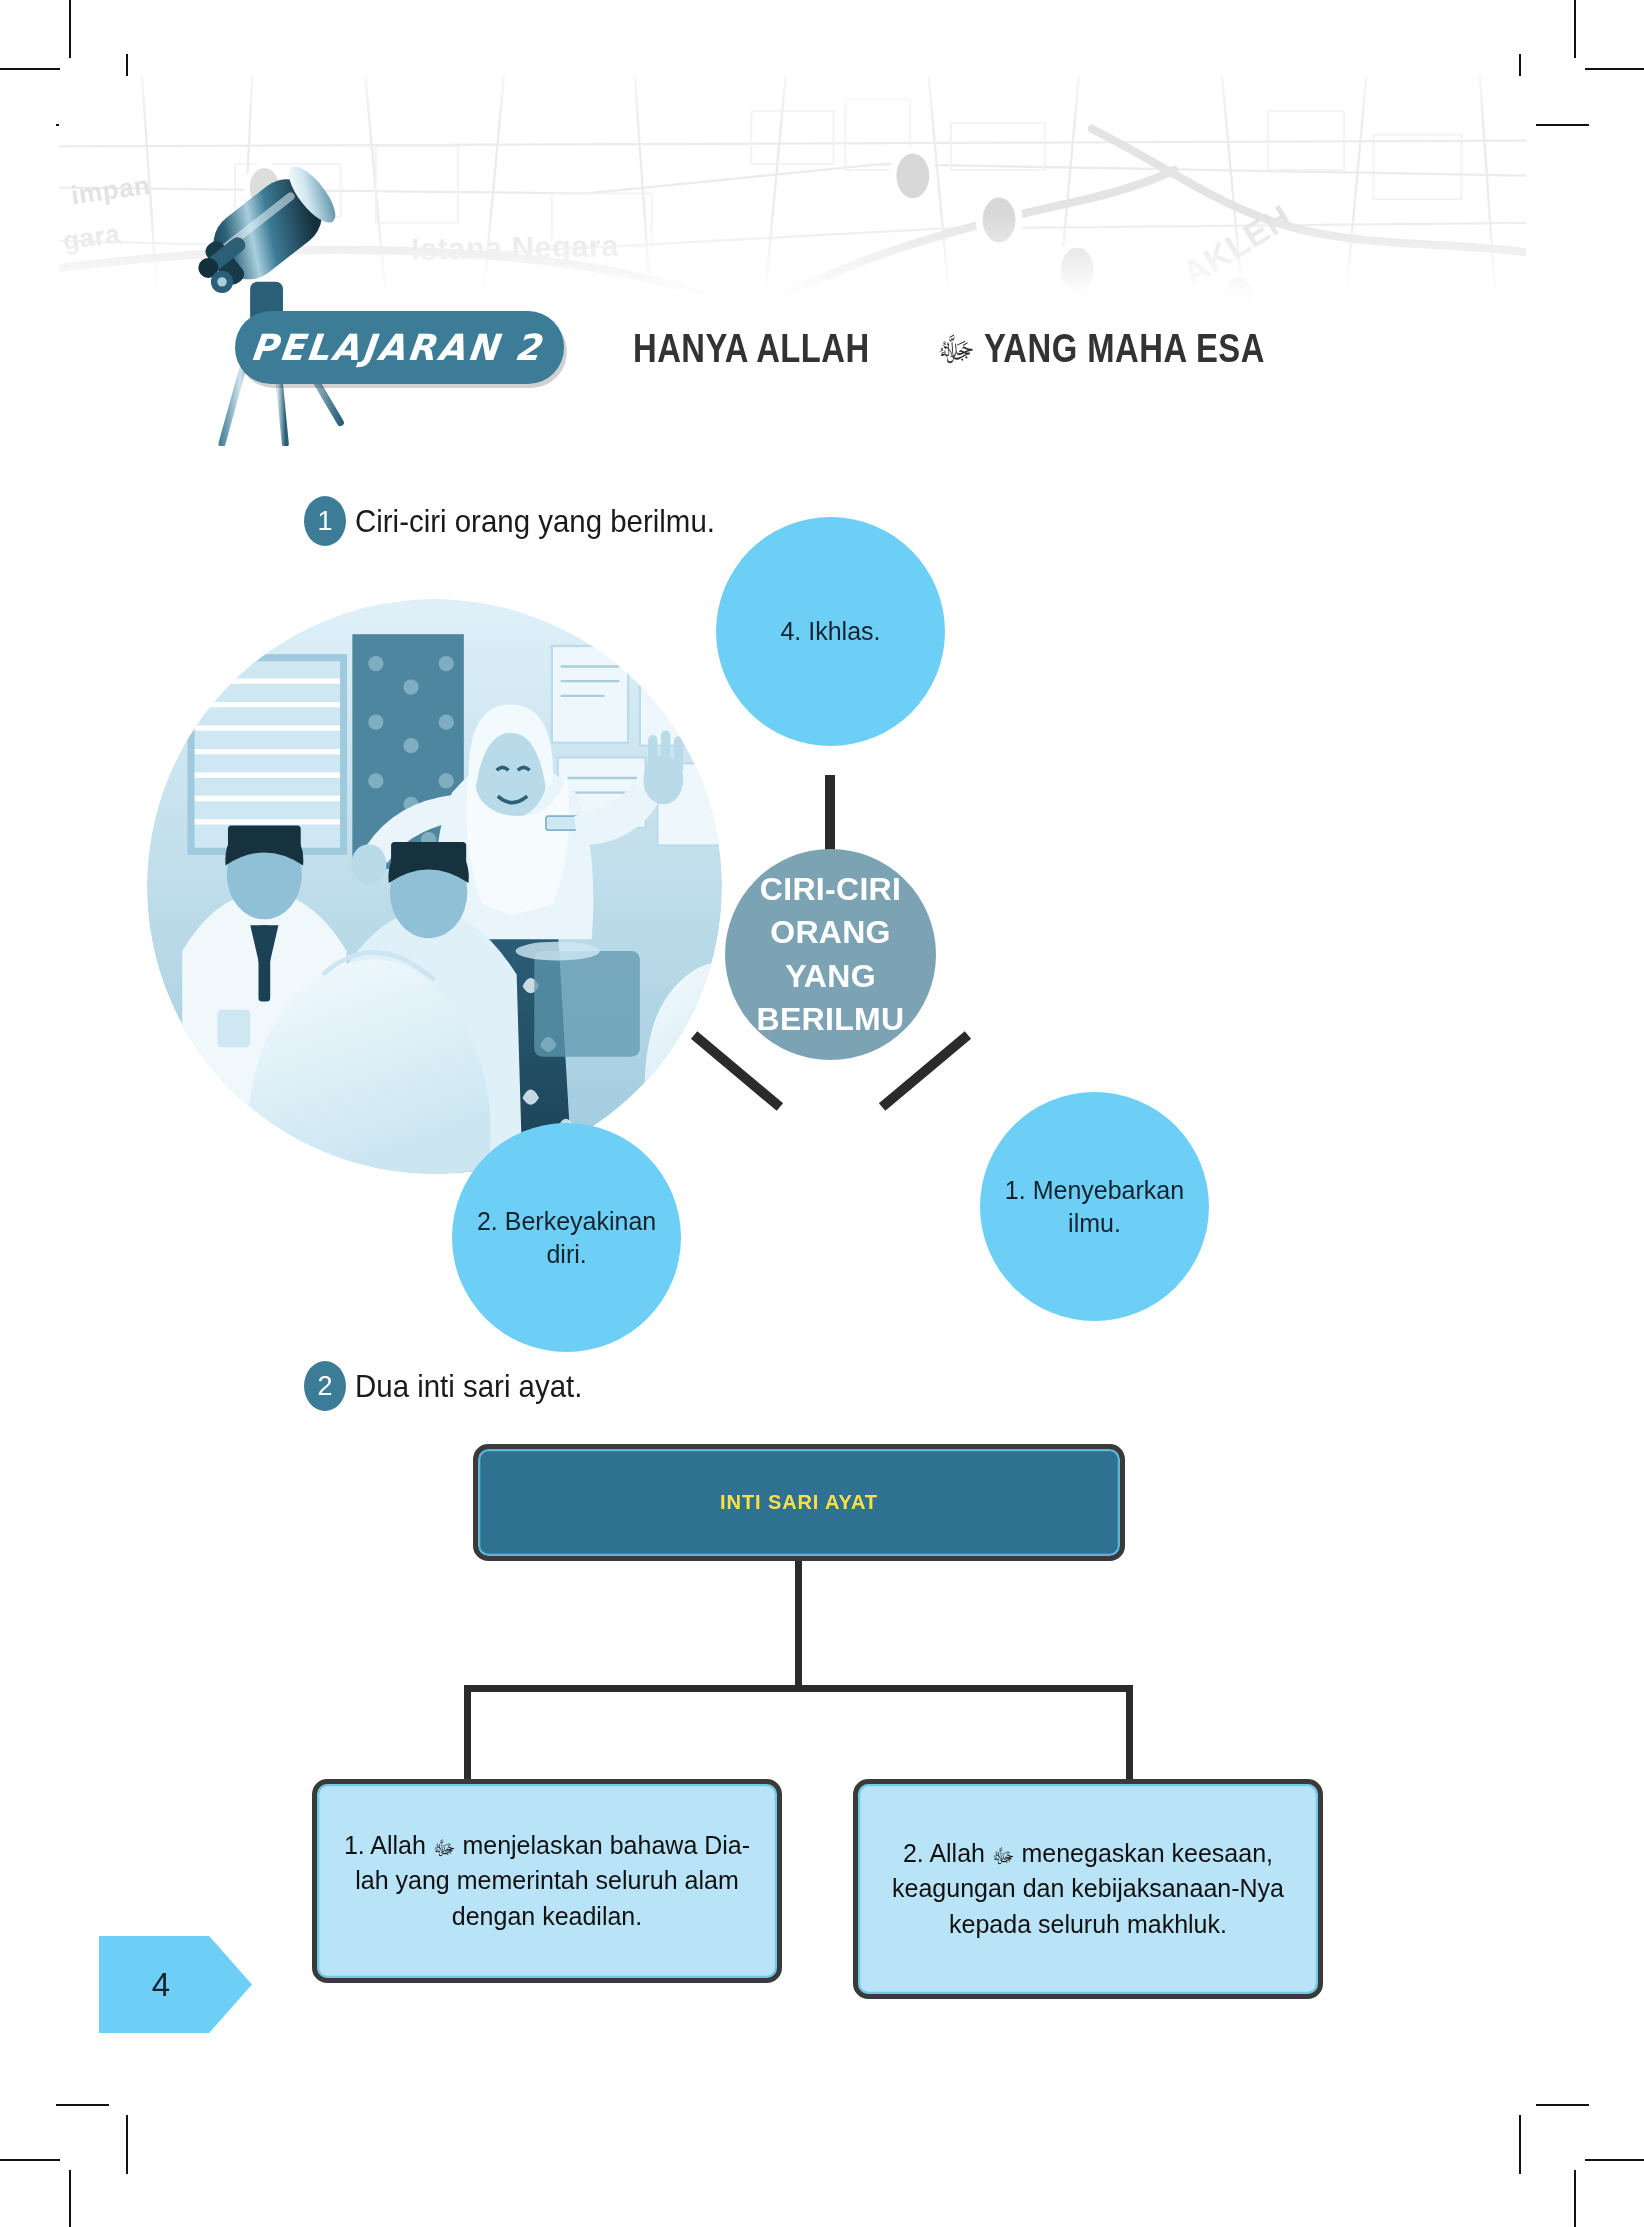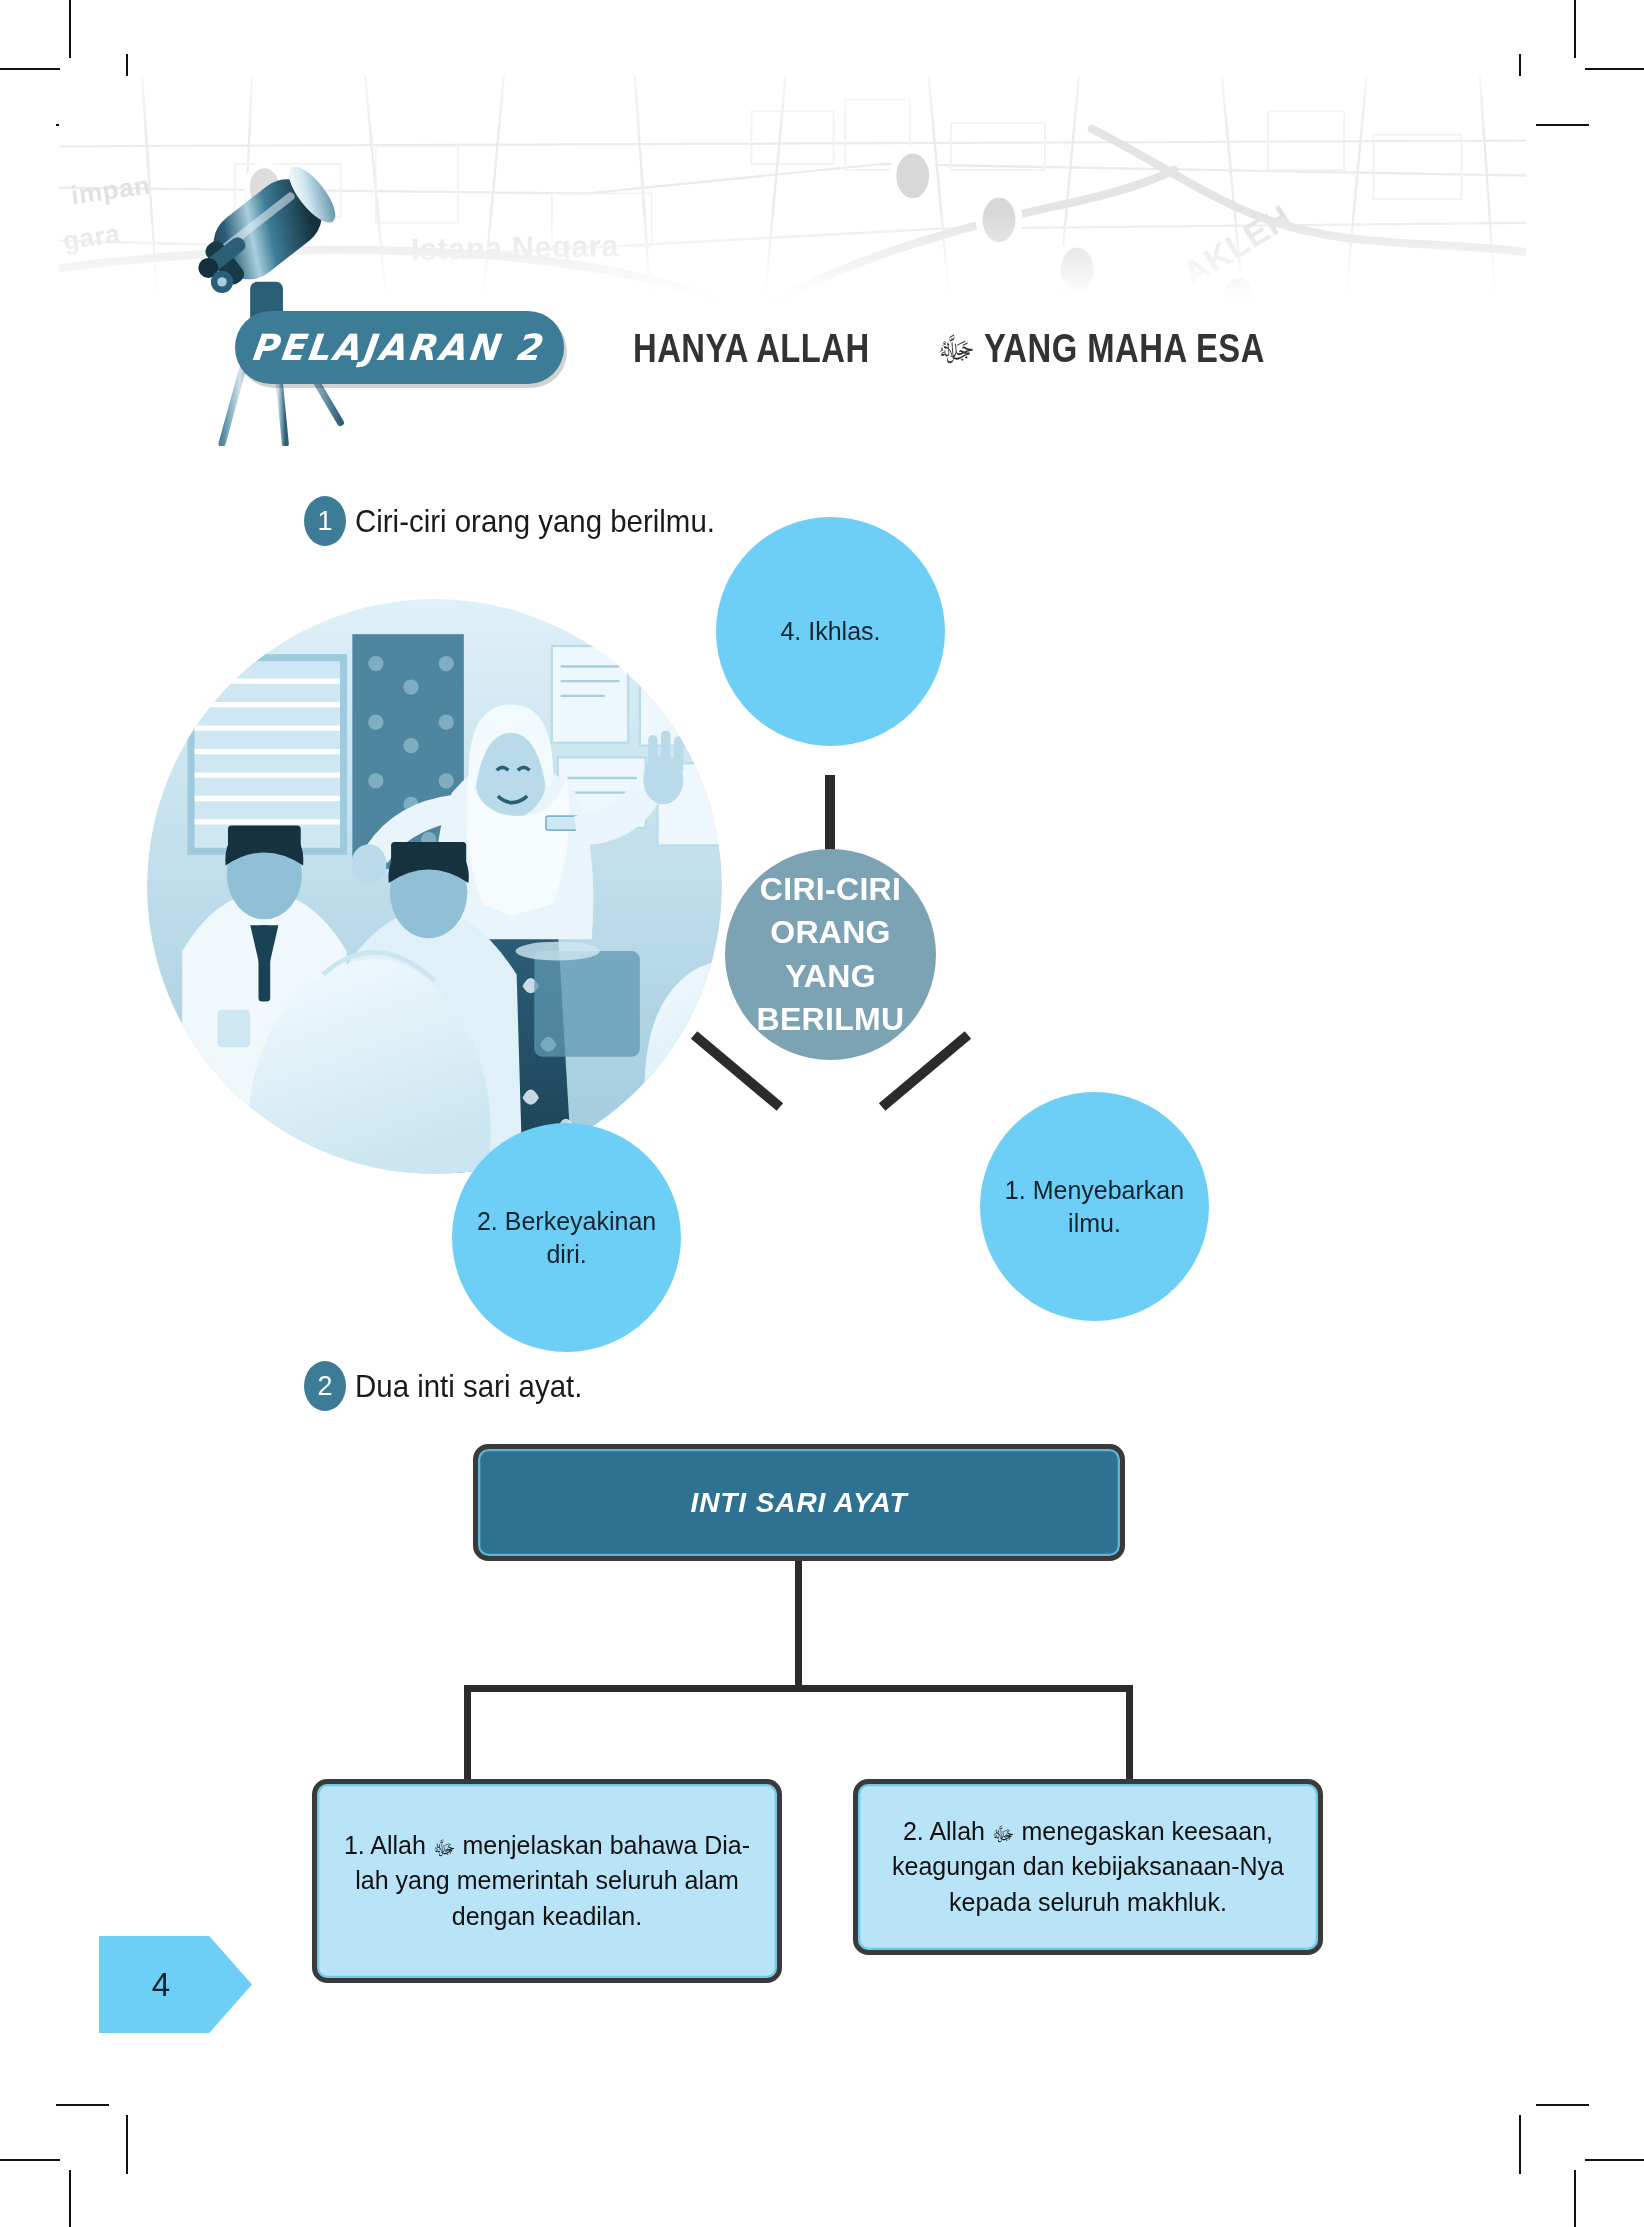--- a/index.html
+++ b/index.html
@@ -111,24 +111,24 @@
   .tree{position:absolute;left:247px;top:1444px;width:1150px;height:517px;}
   .tree-line{position:absolute;background:#2B2B2B;}
 
   .chip{
     position:absolute;box-sizing:border-box;
     border-radius:15.3px;
     display:flex;align-items:center;justify-content:center;
     text-align:center;
   }
   .chip-head{
-    background:#2E7190;color:#ffffff;
+    background:#2E7190;color:#fde047;
     border:5.9px solid #3A3A3A;
     box-shadow:inset 0 0 0 2.3px #5FB6D4;
-    font-size:28px;font-weight:700;letter-spacing:0.9px;font-style:italic;
+    font-size:20px;font-weight:700;letter-spacing:0.9px;
   }
   .chip-leaf{
     background:#B9E4F8;color:#111111;
     border:5.9px solid #3A3A3A;
     box-shadow:inset 0 0 0 2.3px #6FC9E8;
     font-size:25px;line-height:1.42;
     padding:13px 20px;
   }
   .chip-leaf .honorific{font-size:20px;vertical-align:-1.2px;}
 
@@ -453,21 +453,21 @@
   <div class="tree-line" style="left:879px;top:241px;width:7px;height:101px;"></div>
 
   <div class="chip chip-leaf" style="left:29px;top:335px;width:470px;height:204px;margin-left:36px;">
     <span>
       <span>1. Allah</span>
       <span class="honorific">ﷻ</span>
       <span>menjelaskan bahawa Dia-lah yang memerintah seluruh alam dengan keadilan.</span>
     </span>
   </div>
 
-  <div class="chip chip-leaf" style="left:606px;top:335px;width:470px;height:176px;">
+  <div class="chip chip-leaf" style="left:606px;top:335px;width:470px;height:220px;">
     <span>
       <span>2. Allah</span>
       <span class="honorific">ﷻ</span>
       <span>menegaskan keesaan, keagungan dan kebijaksanaan-Nya kepada seluruh makhluk.</span>
     </span>
   </div>
 </div>
 
 <div class="pagenum">
   <div class="pagenum-shape"></div>

